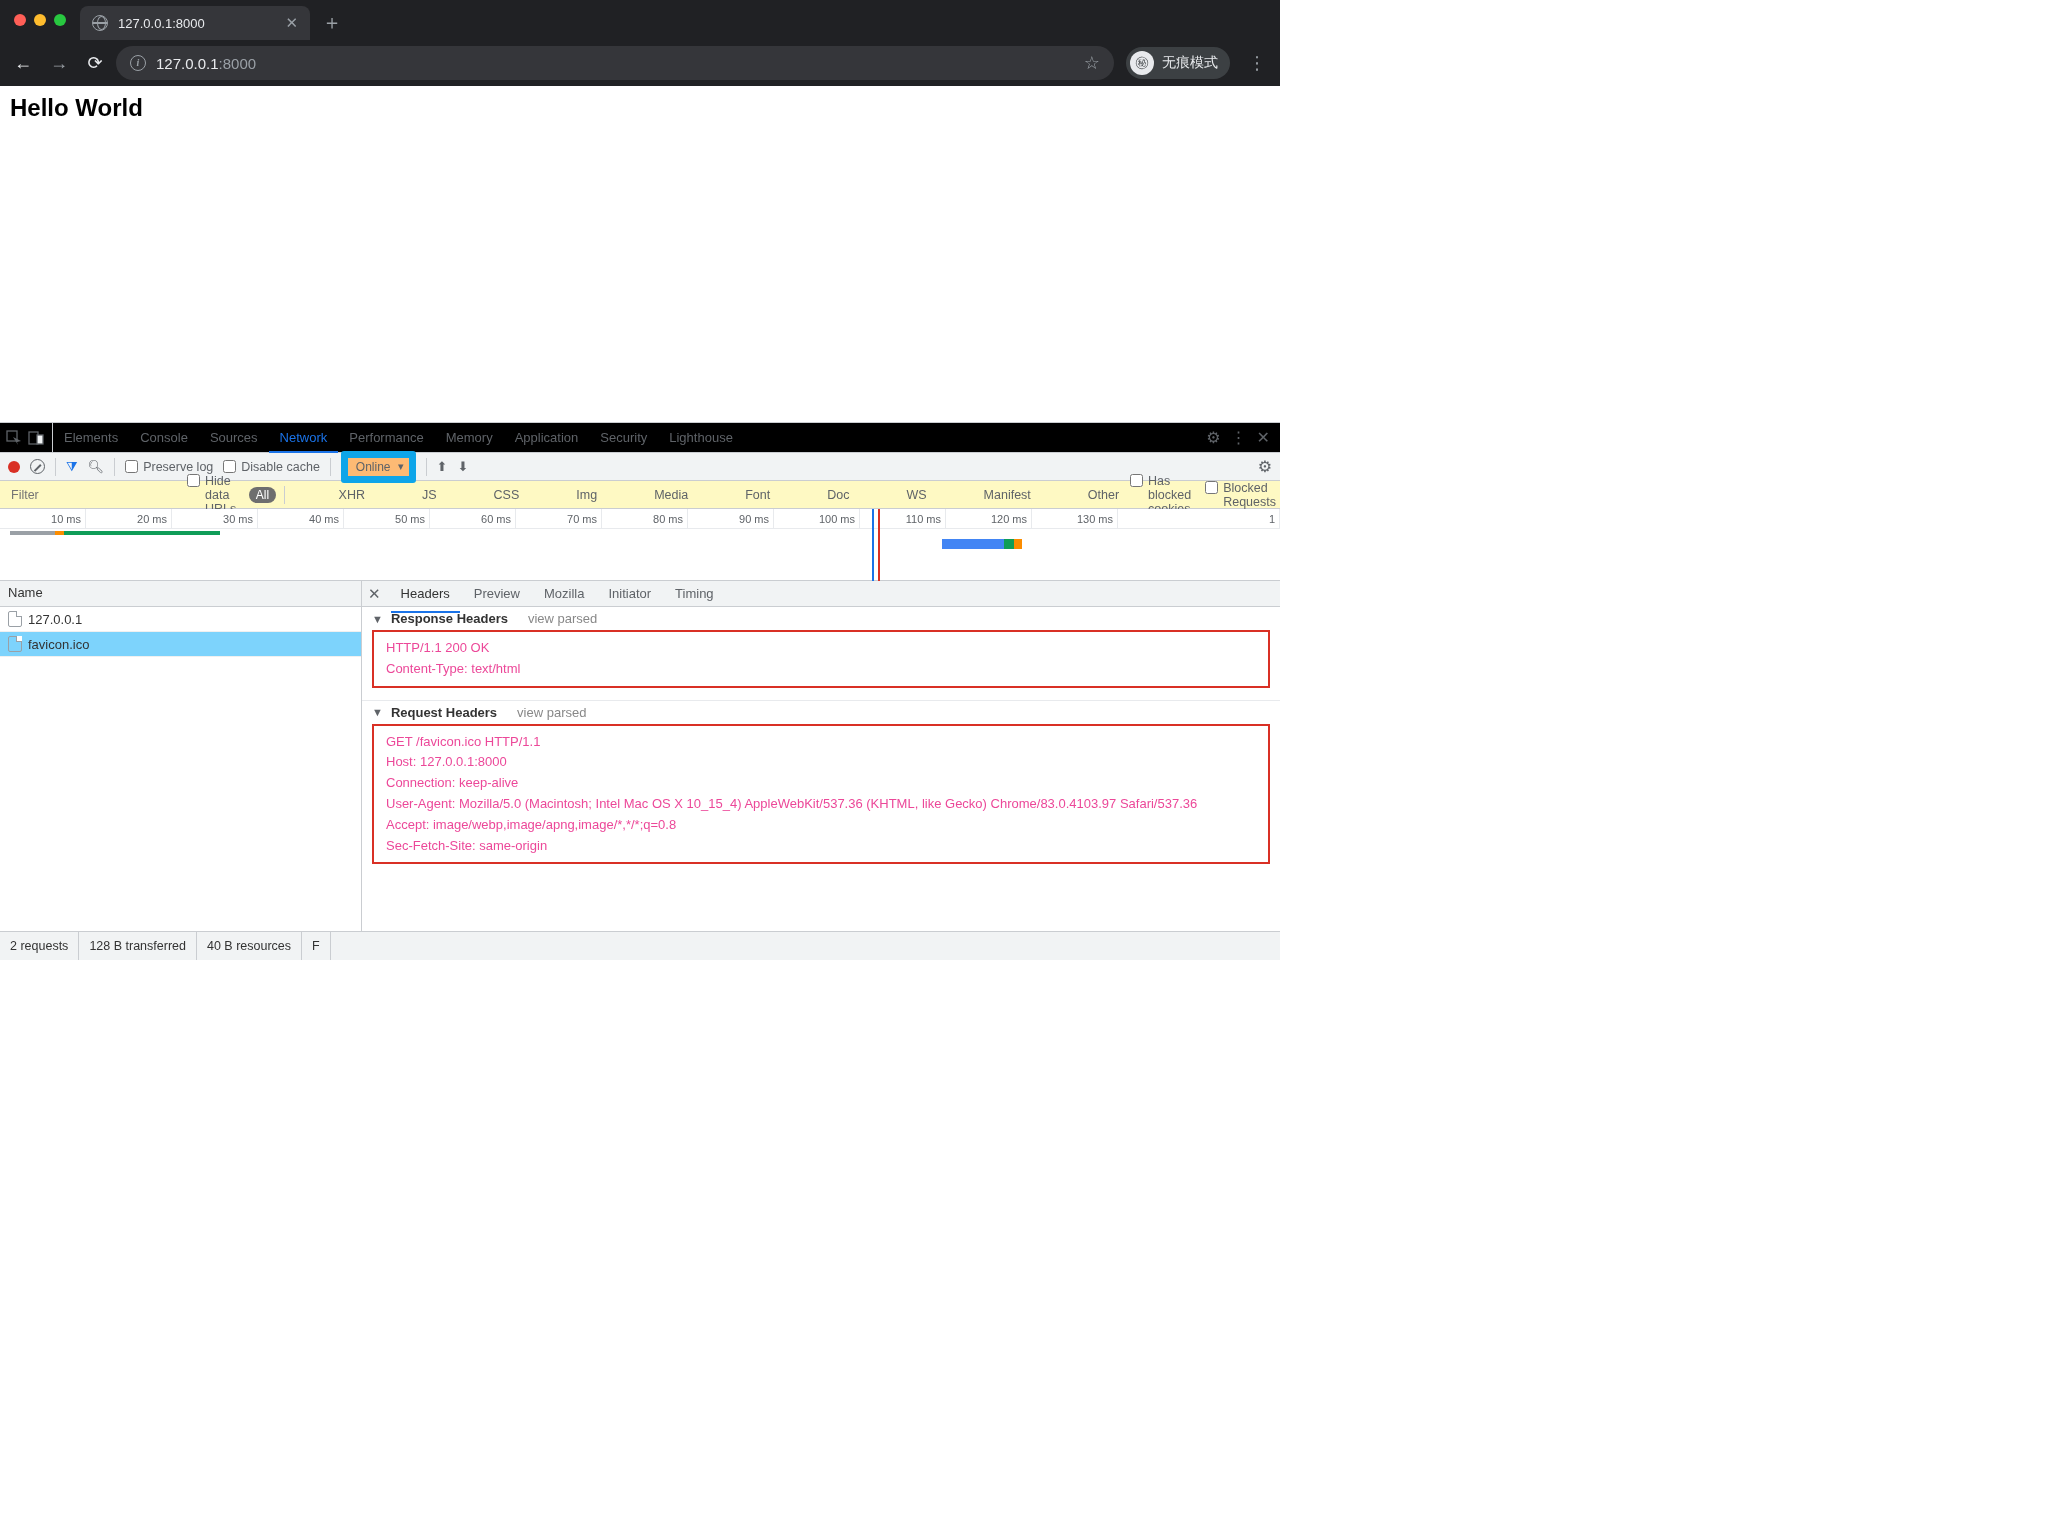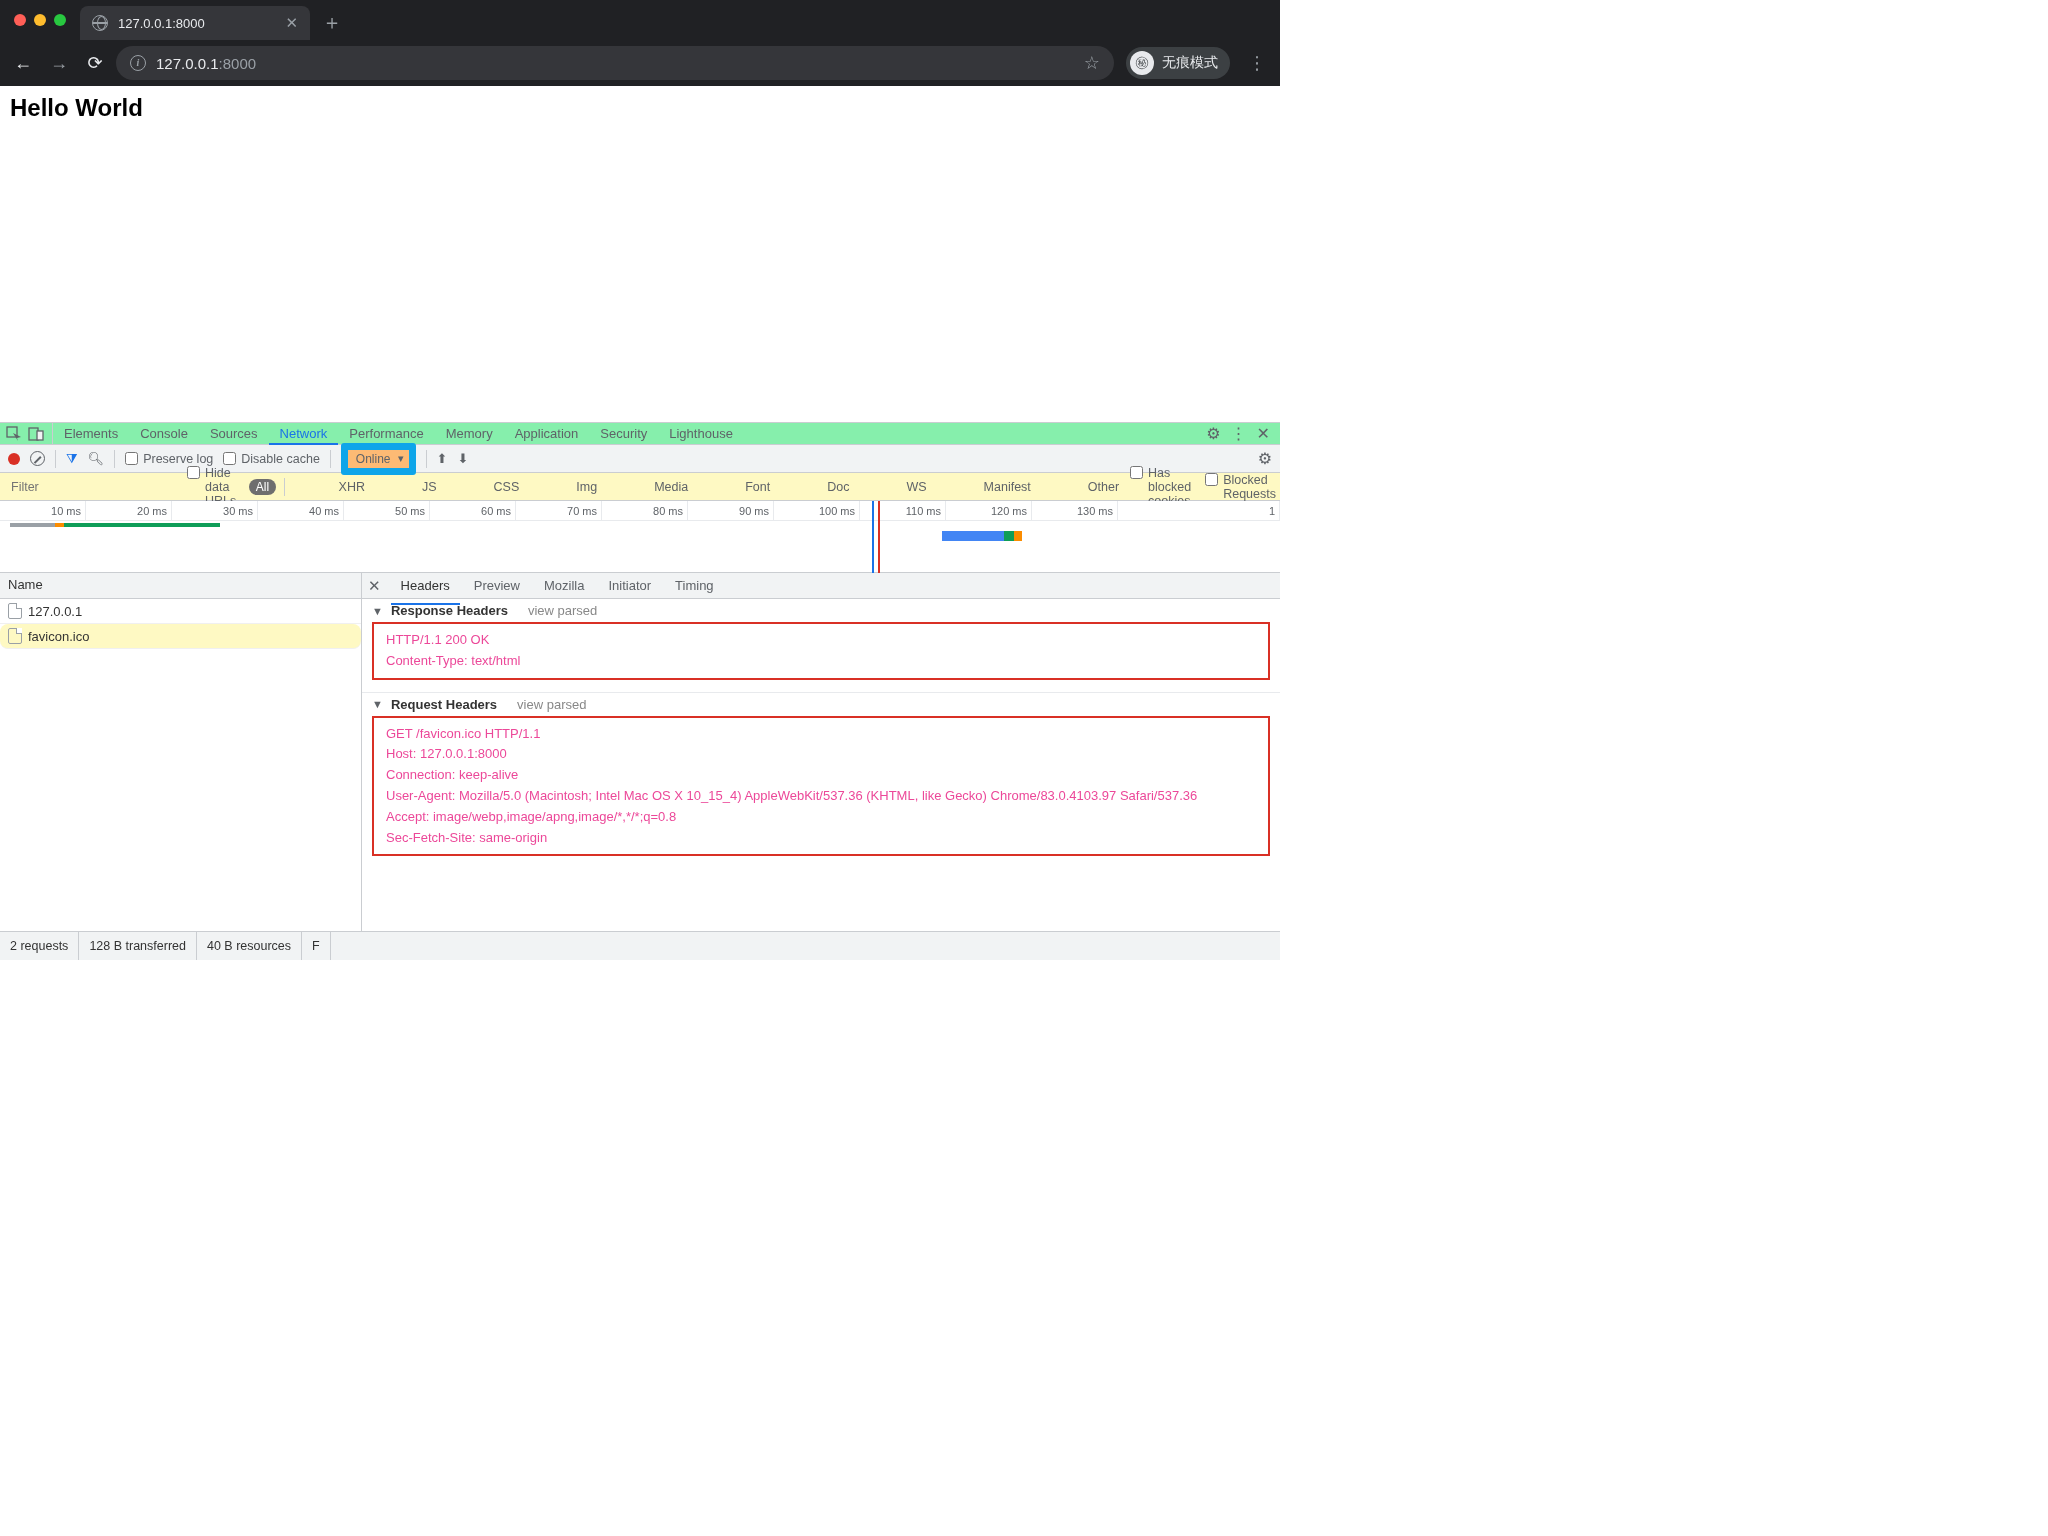--- a/index.html
+++ b/index.html
@@ -29,21 +29,21 @@
 .omnibox .star { margin-left: auto; color: #9aa0a6; font-size: 18px; }
 .incognito { display: flex; align-items: center; gap: 8px; background: #3c4043; border-radius: 18px; padding: 4px 12px 4px 4px; color: #e8eaed; font-size: 14px; margin: 0 6px; }
 .incognito .inc-icon { width: 24px; height: 24px; background: #e8eaed; border-radius: 50%; display:flex;align-items:center;justify-content:center; color:#3c4043; font-size: 14px; }
 .kebab { color: #9aa0a6; font-size: 18px; padding: 0 6px; }
 
 
 .page { background: #fff; padding: 8px 10px; font-family: Arial, sans-serif; font-weight: bold; font-size: 24px; color: #000; flex: 0 0 auto; height: 336px; }
 
 
 .devtools { flex: 1; display: flex; flex-direction: column; border-top: 1px solid #cacdd1; background: #f1f3f4; font-size: 13px; color: #333; min-height: 0; }
-.dt-tabs { display: flex; align-items: center; height: 22px; border-bottom: 1px solid #cacdd1; padding: 0 6px; gap: 0; background: #86efac; }
+.dt-tabs { display: flex; align-items: center; height: 30px; border-bottom: 1px solid #cacdd1; padding: 0 6px; gap: 0; background: #000000; }
 .dt-corner { display: flex; gap: 6px; padding-right: 8px; border-right: 1px solid #cacdd1; height: 100%; align-items: center; }
 .dt-corner svg, .dt-icon svg { width: 16px; height: 16px; }
 .dt-icon { color: #5f6368; display:flex;align-items:center; }
 .dt-tab { padding: 0 11px; height: 100%; display:flex; align-items:center; color: #5f6368; cursor: pointer; }
 .dt-tab.active { color: #1a73e8; border-bottom: 2px solid #1a73e8; margin-bottom: -1px; font-weight: 500; }
 .dt-right { margin-left: auto; display: flex; gap: 10px; align-items: center; color: #5f6368; padding-right: 4px; }
 .dt-right span { font-size: 16px; }
 
 .dt-toolbar { display: flex; align-items: center; height: 28px; border-bottom: 1px solid #cacdd1; padding: 0 8px; gap: 10px; background: #f1f3f4; color: #5f6368; }
 .rec { width: 12px; height: 12px; background: #d93025; border-radius: 50%; }
@@ -71,21 +71,21 @@
 .tl-mark.blue { background:#1a73e8; left: 872px;}
 .tl-mark.red { background:#d93025; left: 878px;}
 .tl-bar2 { position:absolute; left: 942px; top: 10px; width: 80px; height: 10px; background:#4285f4; }
 .tl-bar2::after{content:"";position:absolute;right:0;top:0;bottom:0;width:18px;background:linear-gradient(to right,#0f9d58 0 10px,#fb8c00 10px 100%);}
 
 .dt-split { flex: 1; display: flex; min-height: 0; background: #fff; border-bottom: 1px solid #cacdd1; }
 .namecol { width: 362px; border-right: 1px solid #cacdd1; display: flex; flex-direction: column; }
 .namecol-hdr { height: 26px; border-bottom: 1px solid #cacdd1; padding: 4px 8px; font-size: 13px; color: #333; background: #f1f3f4; }
 .namecol-body { flex: 1; overflow: auto; font-size: 13px; }
 .nrow { display: flex; align-items: center; gap: 6px; padding: 4px 8px; border-bottom: 1px solid #f0f0f0; }
-.nrow.selected { background: #fef9c3; border-radius: 8px; }
+.nrow.selected { background: #7dd3fc; }
 .doc-icon { width: 14px; height: 16px; border: 1px solid #9aa0a6; border-radius: 2px; position: relative; }
 .doc-icon::before { content:""; position:absolute; right:-1px; top:-1px; width:5px; height:5px; background:#fff; border-left:1px solid #9aa0a6; border-bottom:1px solid #9aa0a6;}
 
 .detail { flex: 1; display: flex; flex-direction: column; min-width: 0; }
 .detail-tabs { display: flex; align-items: center; height: 26px; border-bottom: 1px solid #cacdd1; background: #f1f3f4; padding: 0 6px; gap: 4px; font-size: 13px; }
 .det-close { color: #5f6368; font-size: 15px; padding-right: 6px;}
 .det-tab { padding: 18px 10px; color: #5f6368; height: 100%; display:flex; align-items:center; }
 .det-tab.active { color: #333; border-bottom: 2px solid #1a73e8; margin-bottom: -1px; font-weight: 500; }
 .detail-body { flex: 1; overflow: auto; font-size: 13px; }
 .sect { padding: 4px 10px; }

